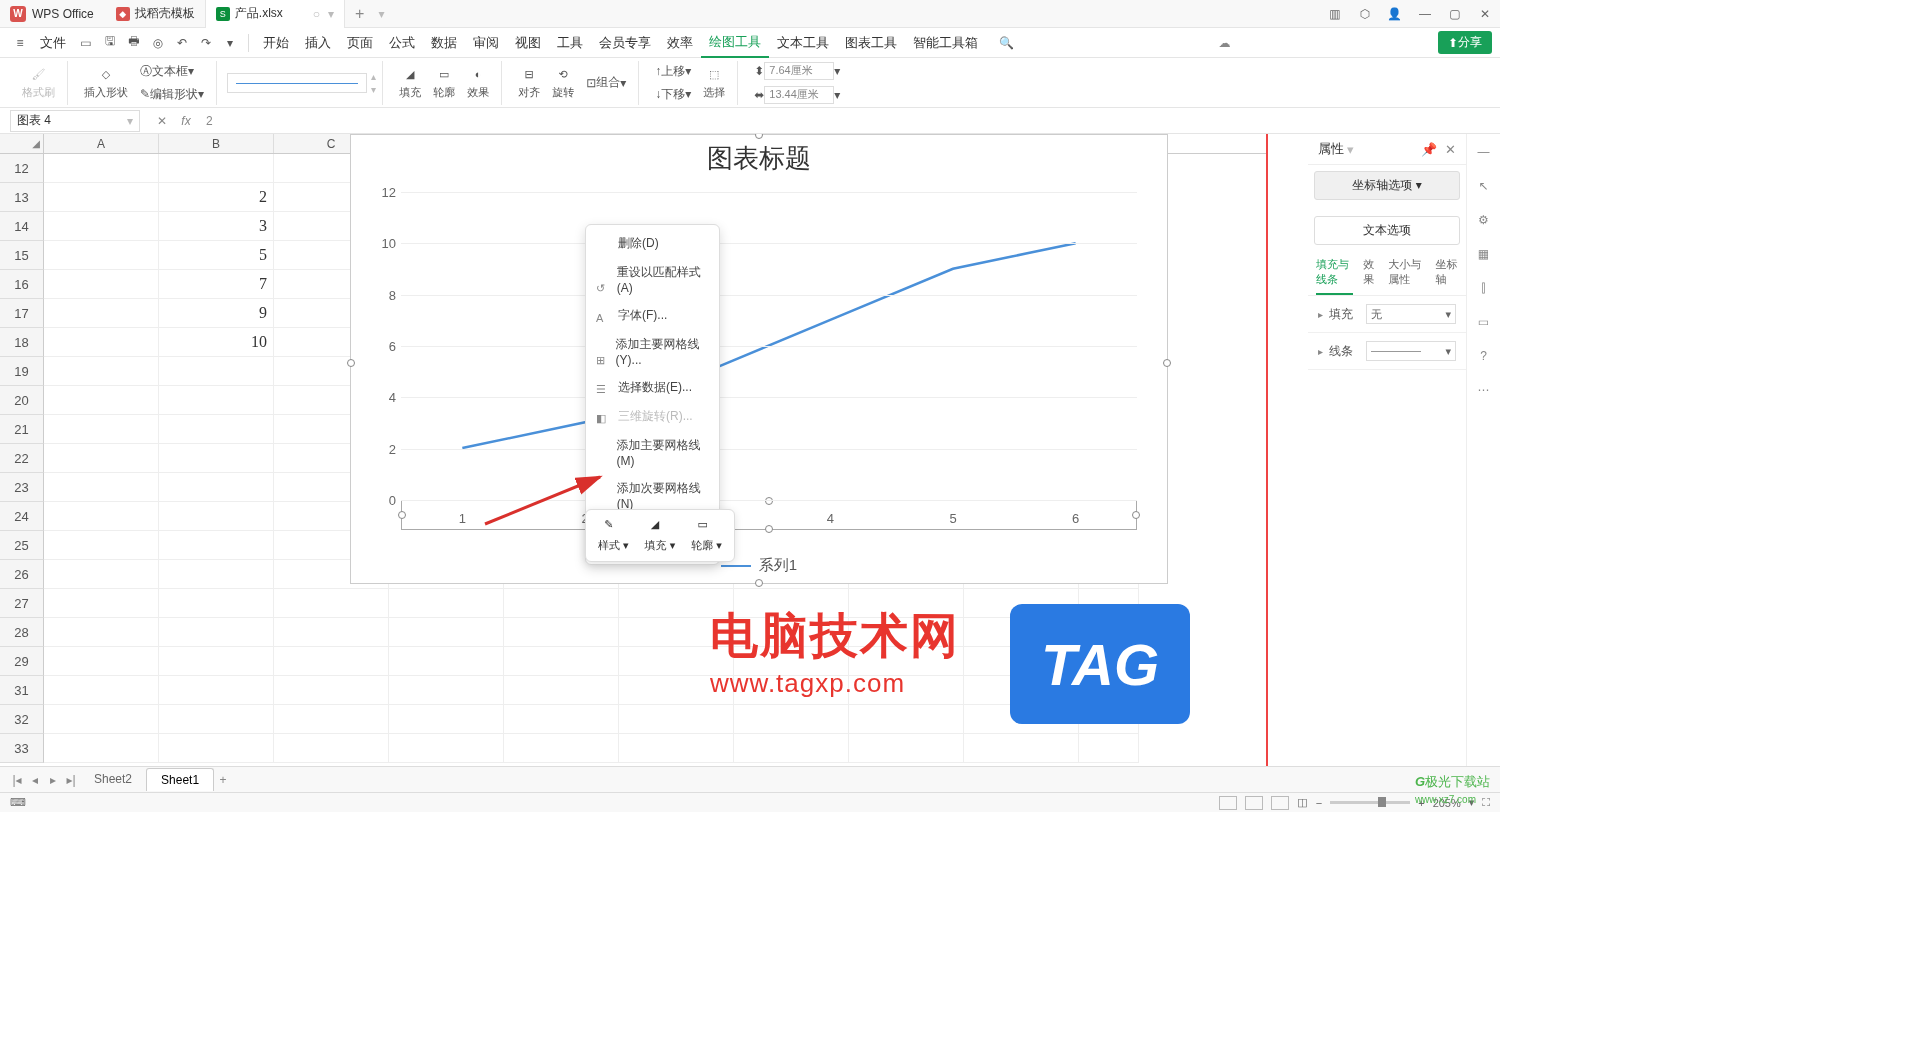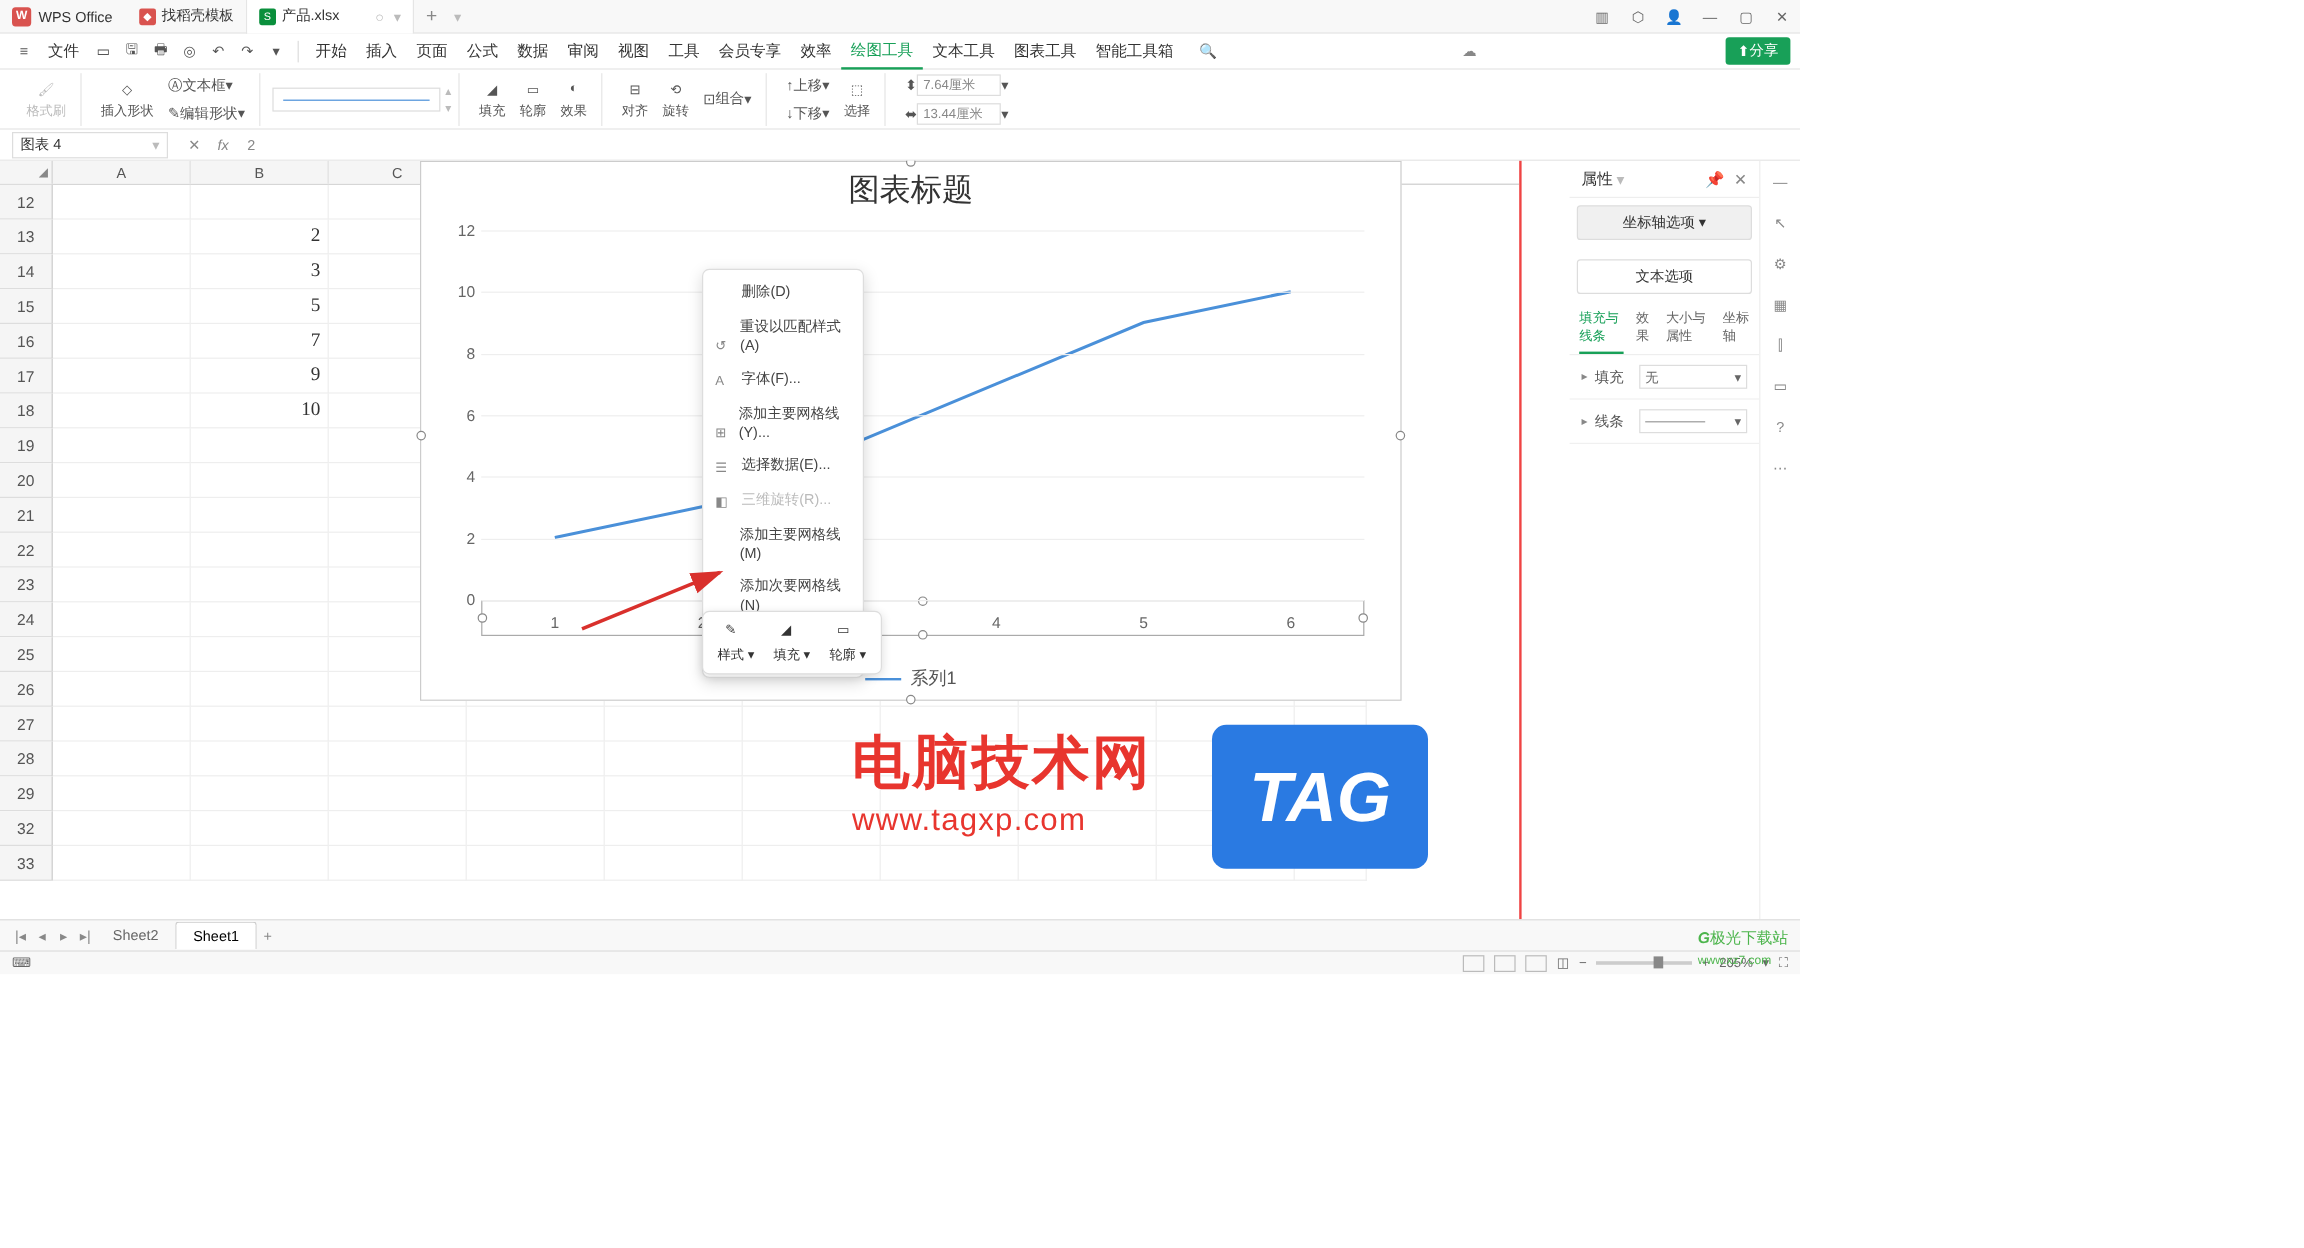--- a/index.html
+++ b/index.html
@@ -485,20 +485,33 @@
           <div class="cell" style="width: 115px;"></div>
           <div class="cell" style="width: 115px;"></div>
           <div class="cell" style="width: 115px;"></div>
           <div class="cell" style="width: 115px;"></div>
           <div class="cell" style="width: 115px;"></div>
           <div class="cell" style="width: 115px;"></div>
           <div class="cell" style="width: 115px;"></div>
           <div class="cell" style="width: 60px;"></div>
         </div>
         <div class="row">
+          <div class="row-h">31</div>
+          <div class="cell" style="width: 115px;"></div>
+          <div class="cell" style="width: 115px;"></div>
+          <div class="cell" style="width: 115px;"></div>
+          <div class="cell" style="width: 115px;"></div>
+          <div class="cell" style="width: 115px;"></div>
+          <div class="cell" style="width: 115px;"></div>
+          <div class="cell" style="width: 115px;"></div>
+          <div class="cell" style="width: 115px;"></div>
+          <div class="cell" style="width: 115px;"></div>
+          <div class="cell" style="width: 60px;"></div>
+        </div>
+        <div class="row">
           <div class="row-h">32</div>
           <div class="cell" style="width: 115px;"></div>
           <div class="cell" style="width: 115px;"></div>
           <div class="cell" style="width: 115px;"></div>
           <div class="cell" style="width: 115px;"></div>
           <div class="cell" style="width: 115px;"></div>
           <div class="cell" style="width: 115px;"></div>
           <div class="cell" style="width: 115px;"></div>
           <div class="cell" style="width: 115px;"></div>
           <div class="cell" style="width: 115px;"></div>

